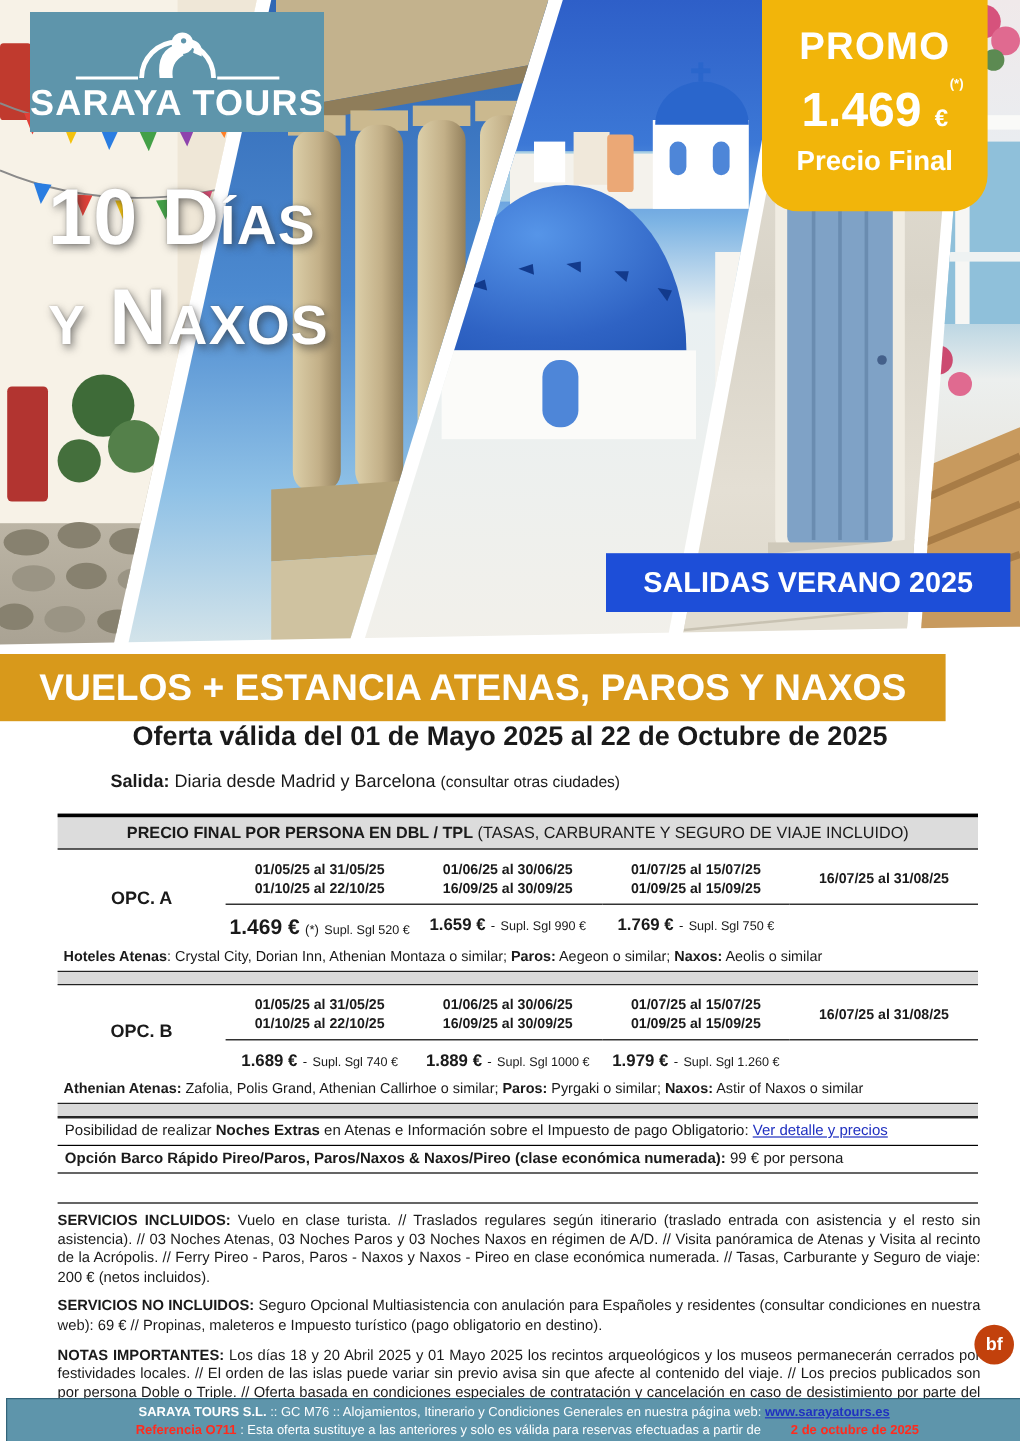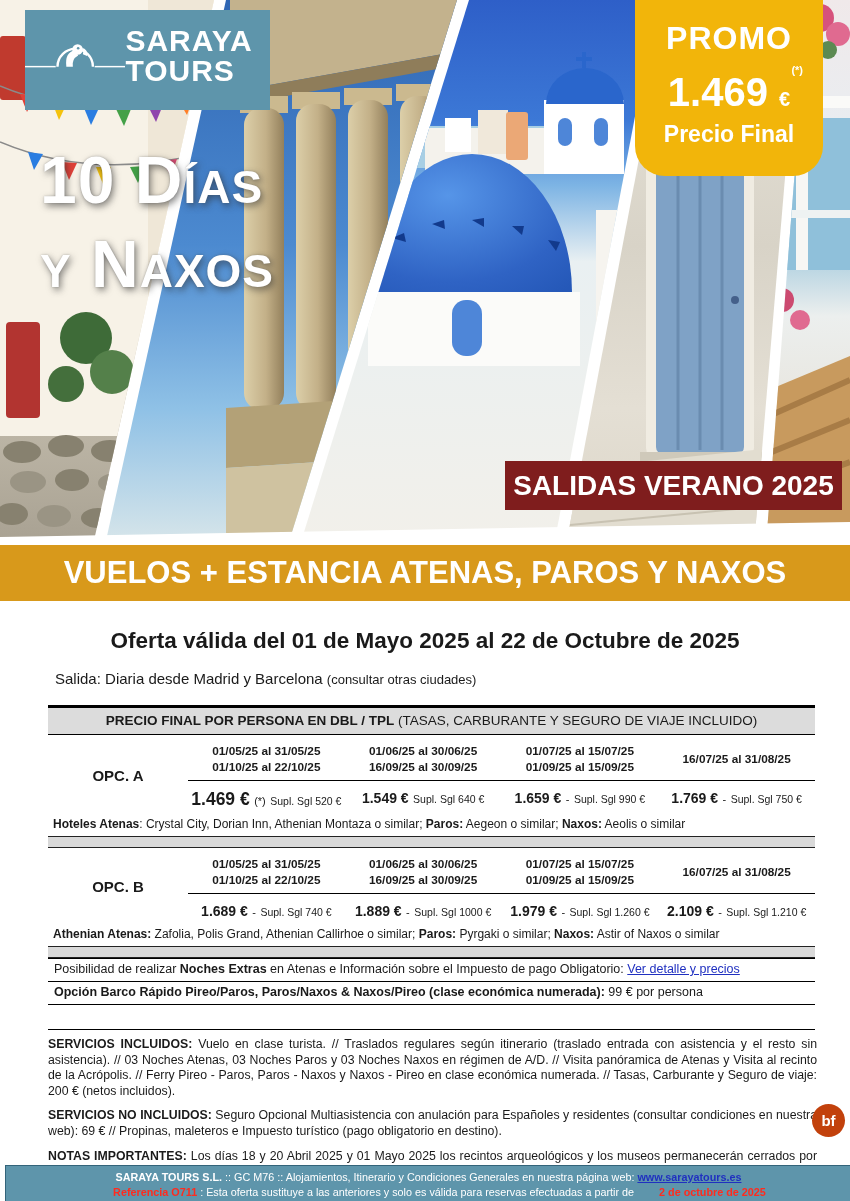--- a/index.html
+++ b/index.html
@@ -20,46 +20,46 @@
   .p3 { clip-path:polygon(469px 0,657px 0,554px 545px,300px 545px);
         background:linear-gradient(180deg,#2e5fc8 0%,#3c78d6 22%,#7db4e4 34%,#e9f0f2 48%,#f2f0ea 100%); }
   .p4 { clip-path:polygon(669px 0,800px 0,754px 545px,566px 545px);
         background:linear-gradient(180deg,#e9e5db 0%,#d8d3c7 45%,#e4dfd4 75%,#dcd6c8 100%); }
   .p5 { clip-path:polygon(808px 0,900px 0,900px 545px,766px 545px);
         background:linear-gradient(180deg,#f0e9ea 0%,#e8eef2 28%,#9ec7dc 44%,#ecefee 58%,#e2d8c8 100%); }
   .wedge { position:absolute; left:0; top:0; width:850px; height:545px;
         clip-path:polygon(0 537px,850px 522px,850px 545px,0 545px); background:#fff; }
   
   .logo-box { position:absolute; left:25px; top:10px; width:245px; height:100px;
-        background:#5E95AB; display:flex; flex-direction:row; align-items:center;
+        background:#5E95AB; display:flex; flex-direction:column; align-items:center;
         justify-content:flex-end; padding-bottom:8px; }
   .brand { color:#fff; font-weight:700; font-size:30px; letter-spacing:1px; line-height:30px; }
   
   .promo { position:absolute; left:635px; top:0; width:188px; height:176px;
         background:#F2B50A; border-radius:0 0 30px 30px; color:#fff; text-align:center; }
   .promo-title { font-size:32px; font-weight:700; margin-top:20px; letter-spacing:1px; }
   .promo-ast { font-size:11px; font-weight:700; text-align:right; padding-right:20px; margin-top:8px; line-height:10px; }
   .promo-price { font-size:40px; font-weight:700; line-height:34px; }
   .promo-cur { font-size:20px; font-weight:700; }
   .promo-caption { font-size:23px; font-weight:700; margin-top:5px; }
   
   .hero-title { position:absolute; left:40px; top:138px; color:#fff; font-weight:800;
         font-variant:small-caps; font-size:66px; line-height:84px; letter-spacing:1px;
         text-shadow:2px 3px 7px rgba(45,45,45,.6), 0 0 2px rgba(90,90,90,.4); }
   
-  .salidas { position:absolute; left:505px; top:461px; width:337px; height:49px; background:#7f1d1d;
-        color:#fff; font-weight:700; font-size:28px; display:flex; align-items:center; justify-content:center; }
-  
-  .gold { position:absolute; top:545px; left:0; width:850px; height:56px; background:#D8991B;
+  .salidas { position:absolute; left:505px; top:461px; width:337px; height:49px; background:#1d4ed8;
+        color:#fff; font-weight:700; font-size:24px; display:flex; align-items:center; justify-content:center; }
+  
+  .gold { position:absolute; top:545px; left:0; width:788px; height:56px; background:#D8991B;
         color:#fff; font-weight:700; font-size:31px; display:flex; align-items:center; justify-content:center; }
   
   .content { position:absolute; top:601px; left:0; width:850px; }
-  .validity { text-align:center; font-weight:700; font-size:22.5px; margin-top:27px; }
+  .validity { text-align:center; font-weight:700; font-size:22.5px; }
   .salida-line { margin:16px 0 0 55px; font-size:15px; }
-  .salida-line .b { font-weight:400; }
+  .salida-line .b { font-weight:700;margin-left:37px; }
   .salida-line .note { font-size:13px; }
   .ptable { margin:18px 35px 0 48px; width:767px; }
   .thead { background:#dcdcdc; border-top:3px solid #000; border-bottom:1.5px solid #000;
         text-align:center; padding:5px 0 6px; font-size:13.5px; }
   .thead .b { font-weight:700; }
   .opc { display:grid; grid-template-columns:140px 1fr 1fr 1fr 1fr; }
   .opc .lbl { grid-row:1/3; display:flex; align-items:center; justify-content:center;
         font-weight:700; font-size:15px; }
   .dcell { border-bottom:1.5px solid #000; padding:7px 0 5px; text-align:center; font-weight:700;
         font-size:11.8px; line-height:16px; display:flex; flex-direction:column; justify-content:center; min-height:46px; }
@@ -296,25 +296,20 @@
       <div class="dcell">
         <div>16/07/25 al 31/08/25</div>
 
       </div>
       <div class="pcell">
         <span class="p-main xl">1.469 €</span>
         <span class="p-extra">(*)</span>
         <span class="p-note">Supl. Sgl 520 €</span>
       </div>
       <div class="pcell">
-        <span class="p-main">1.549 €</span>
-        <span class="p-extra"></span>
-        <span class="p-note">Supl. Sgl 640 €</span>
-      </div>
-      <div class="pcell">
         <span class="p-main">1.659 €</span>
         <span class="p-extra">-</span>
         <span class="p-note">Supl. Sgl 990 €</span>
       </div>
       <div class="pcell">
         <span class="p-main">1.769 €</span>
         <span class="p-extra">-</span>
         <span class="p-note">Supl. Sgl 750 €</span>
       </div>
     </div>
@@ -349,25 +344,20 @@
       </div>
       <div class="pcell">
         <span class="p-main">1.889 €</span>
         <span class="p-extra">-</span>
         <span class="p-note">Supl. Sgl 1000 €</span>
       </div>
       <div class="pcell">
         <span class="p-main">1.979 €</span>
         <span class="p-extra">-</span>
         <span class="p-note">Supl. Sgl 1.260 €</span>
-      </div>
-      <div class="pcell">
-        <span class="p-main">2.109 €</span>
-        <span class="p-extra">-</span>
-        <span class="p-note">Supl. Sgl 1.210 €</span>
       </div>
     </div>
     <div class="hotels">
       <span class="b">Athenian Atenas:</span><span> Zafolia, Polis Grand, Athenian Callirhoe o similar; </span><span class="b">Paros:</span><span> Pyrgaki o similar; </span><span class="b">Naxos:</span><span> Astir of Naxos o similar</span>
     </div>
 
     <div class="graybar"></div>
 
     <div class="extras">
       <div class="xrow">

